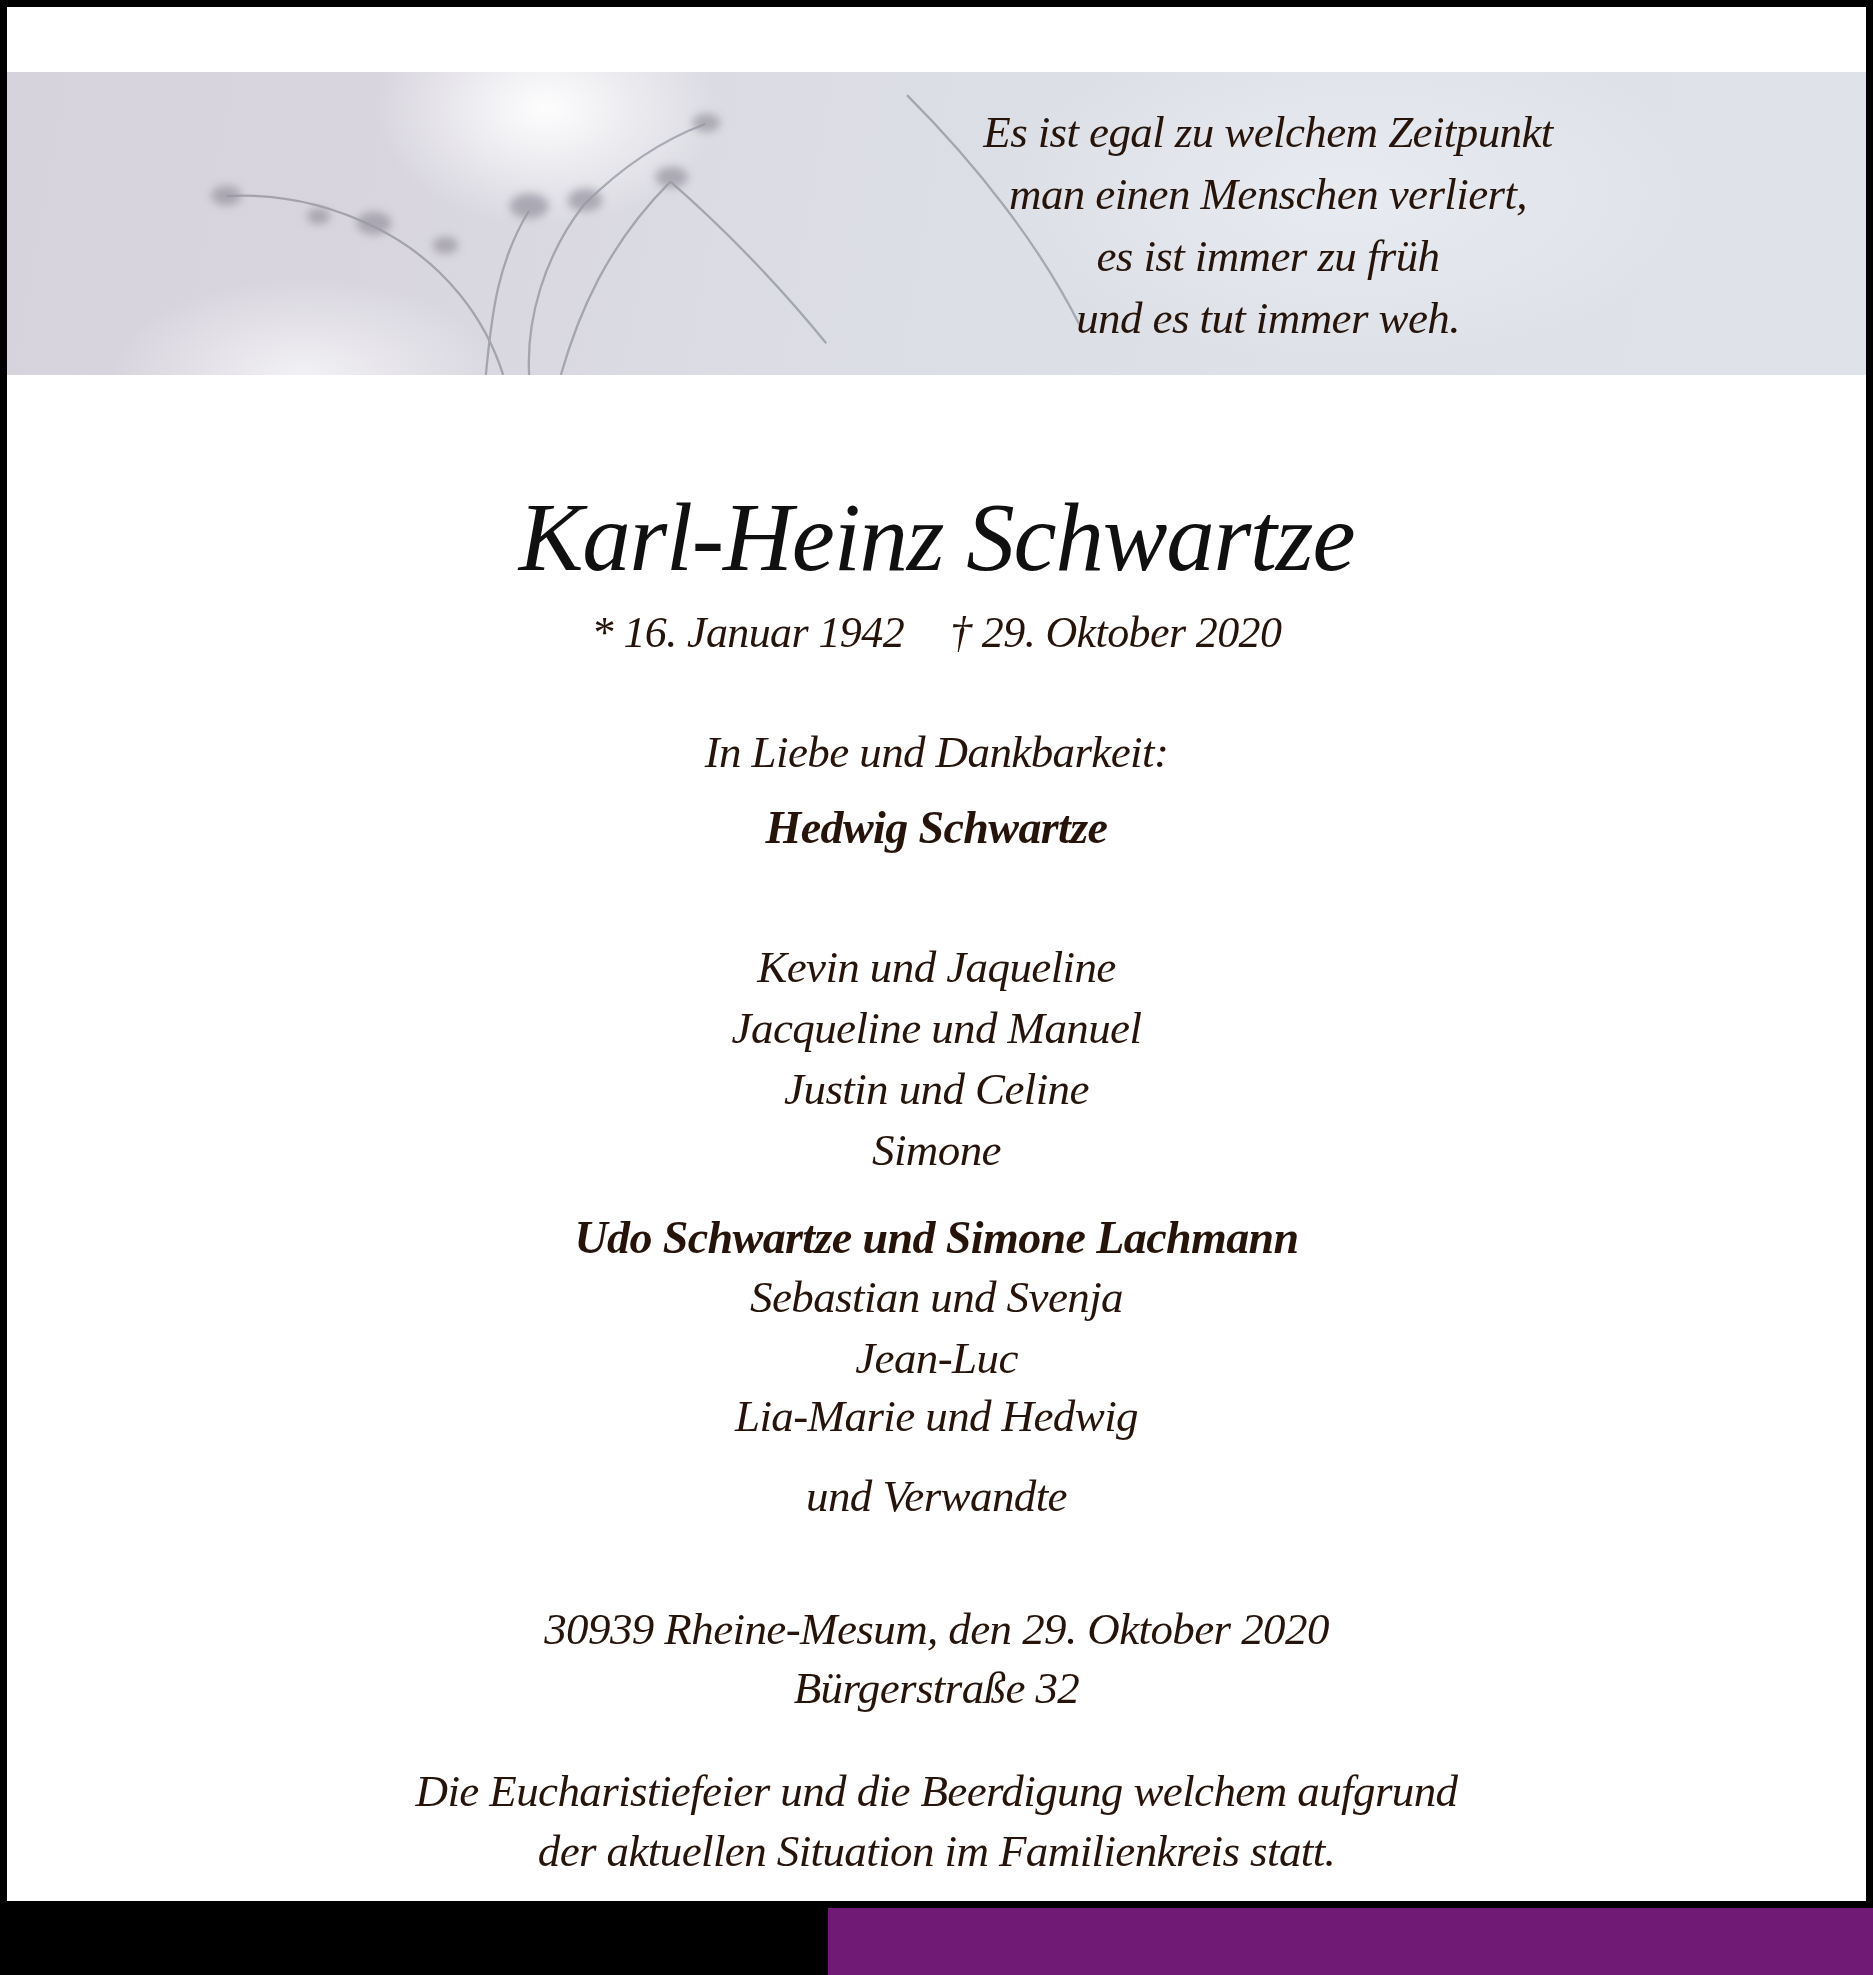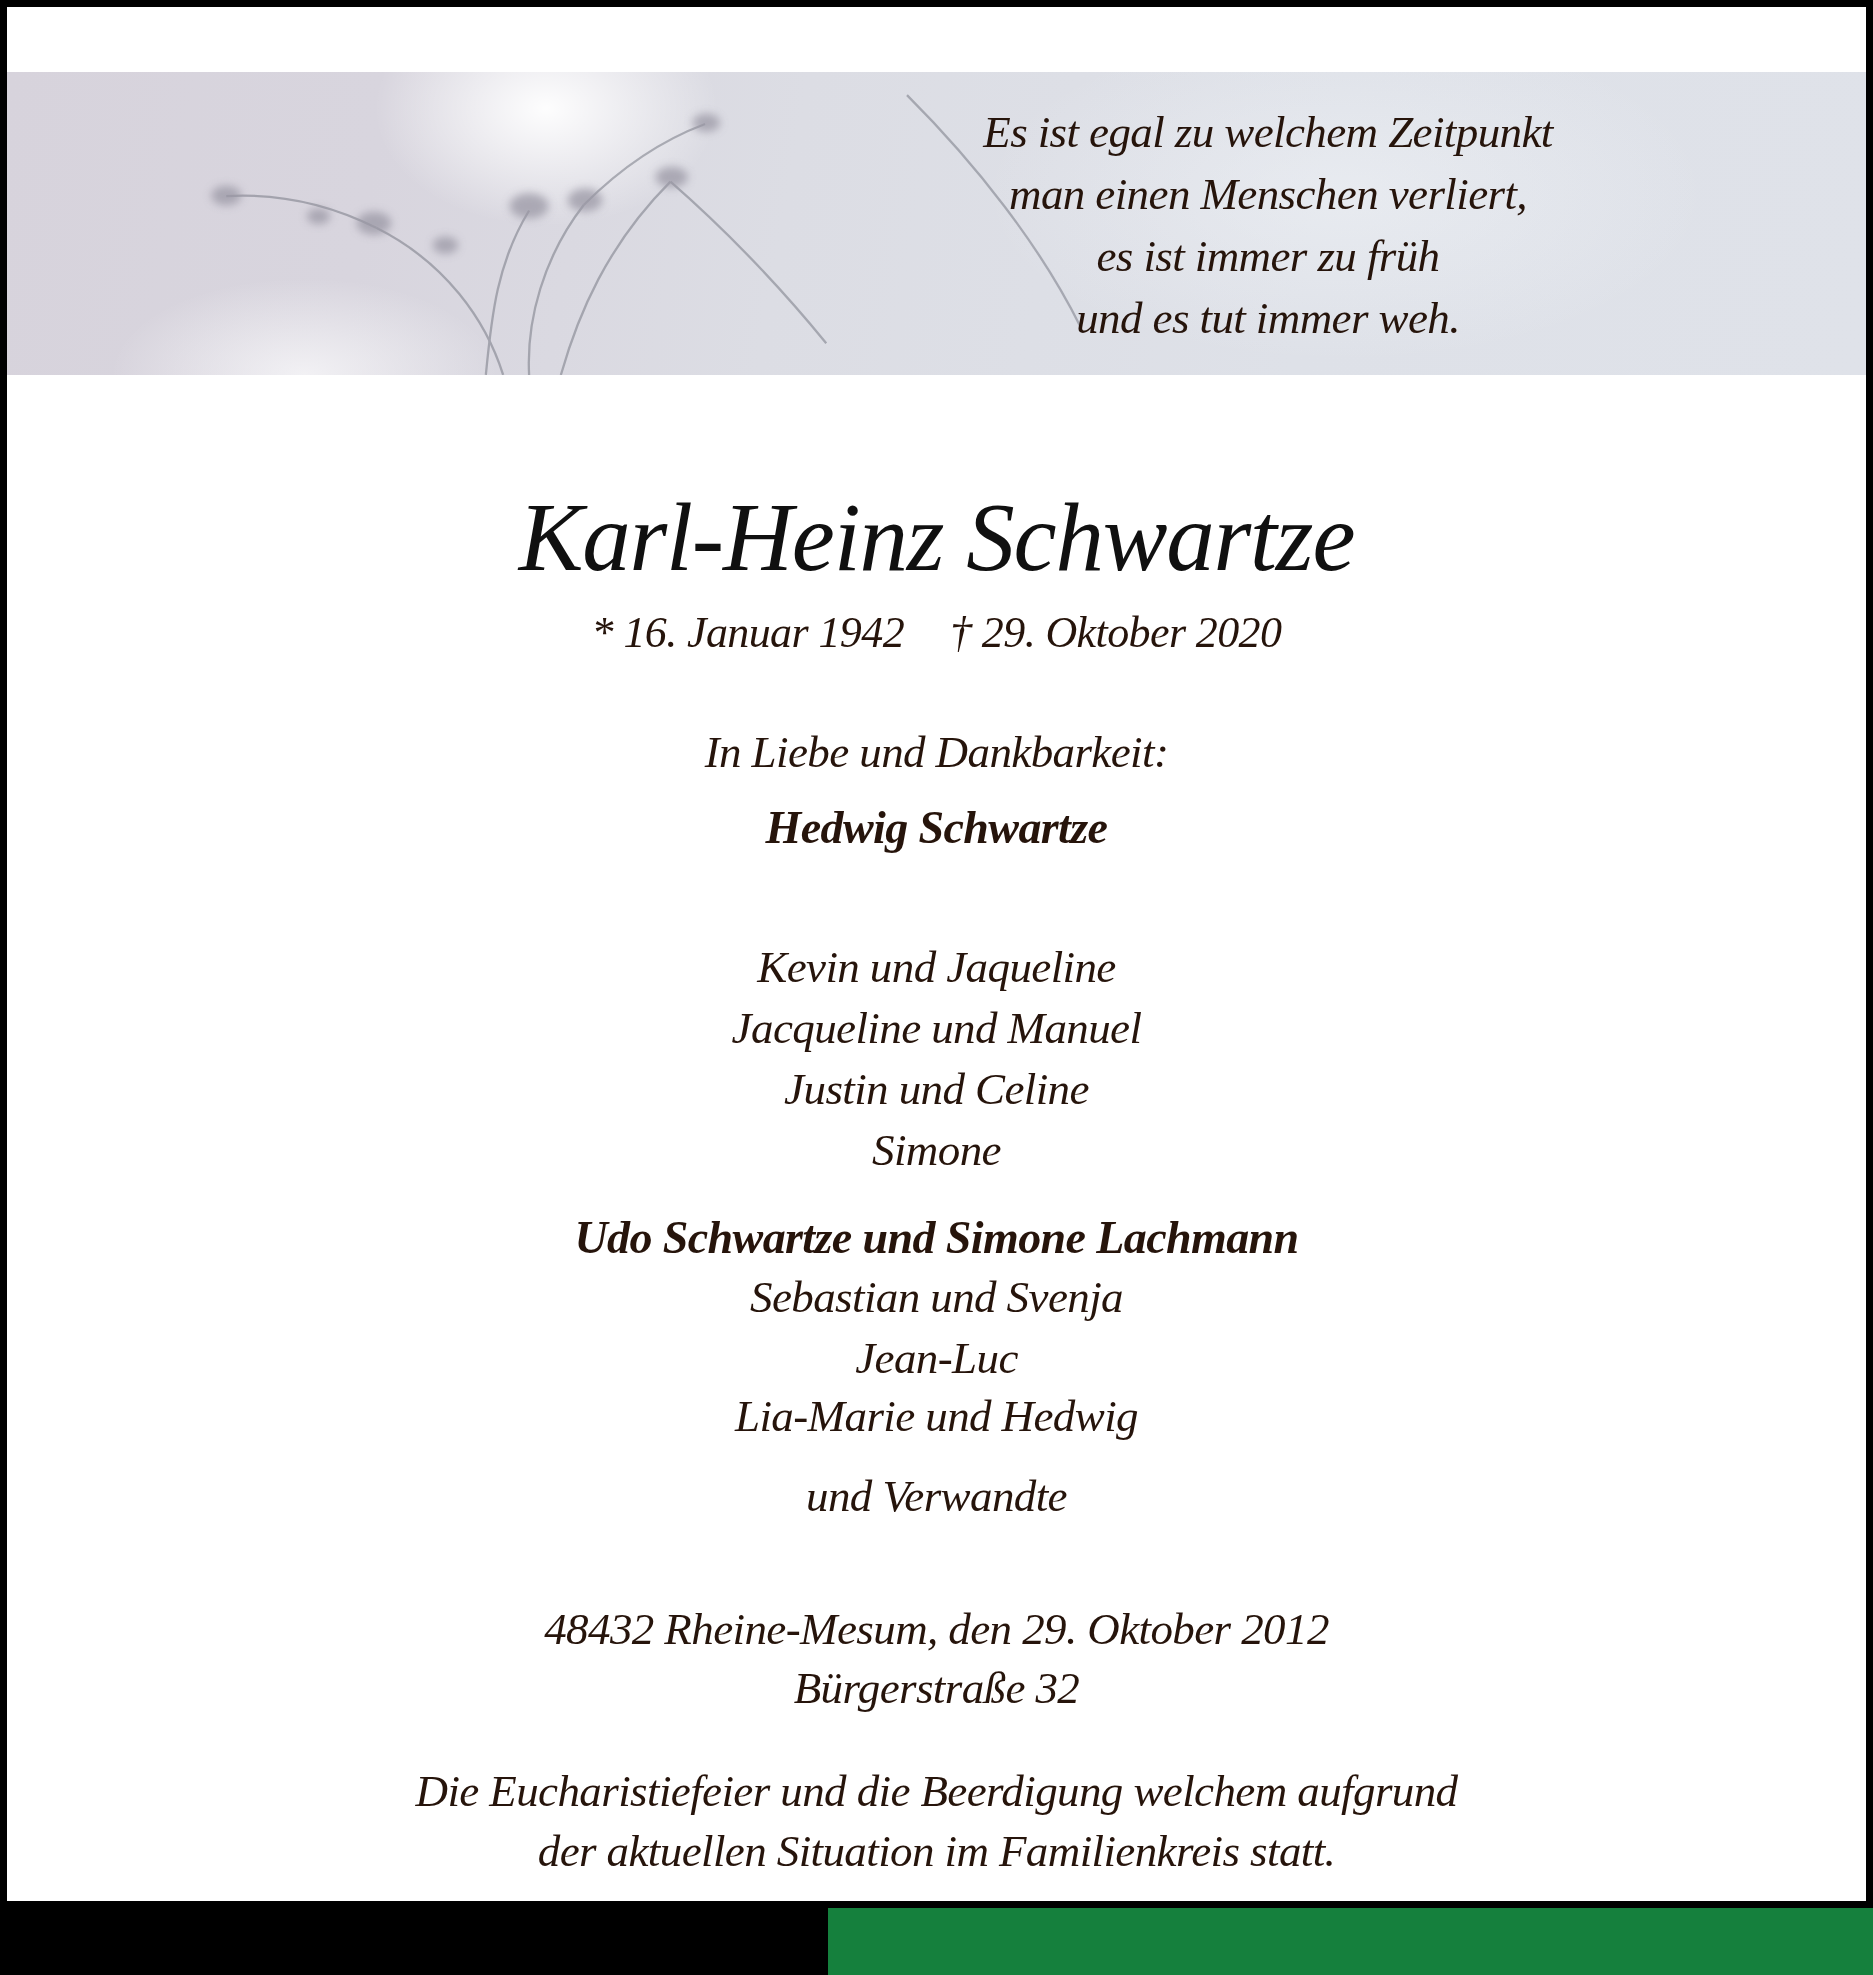--- a/index.html
+++ b/index.html
@@ -1,20 +1,20 @@
 <!DOCTYPE html>
 <html style="font-size:9.2px"><head>
 <meta charset="utf-8">
 <style>
   html, body { margin: 0; padding: 0; background: #ffffff; }
   .canvas {
     position: relative;
     width: 1873px;
     height: 1975px;
-    background: #15803d;
+    background: #701a75;
     font-family: "Liberation Serif", "DejaVu Serif", serif;
     overflow: hidden;
   }
   .card {
     position: absolute;
     left: 0; top: 0;
     width: 1873px; height: 1908px;
     box-sizing: border-box;
     border: 7px solid #000000;
     background: #ffffff;
@@ -143,21 +143,21 @@
     <div class="ln t-fam2">Kevin und Jaqueline</div>
     <div class="ln t-fam3">Jacqueline und Manuel</div>
     <div class="ln t-fam4">Justin und Celine</div>
     <div class="ln t-fam5">Simone</div>
     <div class="ln bold-name t-fam6">Udo Schwartze und Simone Lachmann</div>
     <div class="ln t-fam7">Sebastian und Svenja</div>
     <div class="ln t-fam8">Jean-Luc</div>
     <div class="ln t-fam9">Lia-Marie und Hedwig</div>
     <div class="ln t-fam10">und Verwandte</div>
 
-    <div class="ln t-addr1">48432 Rheine-Mesum, den 29. Oktober 2012</div>
+    <div class="ln t-addr1">30939 Rheine-Mesum, den 29. Oktober 2020</div>
     <div class="ln t-addr2">Bürgerstraße 32</div>
 
     <div class="ln t-close1">Die Eucharistiefeier und die Beerdigung welchem aufgrund</div>
     <div class="ln t-close2">der aktuellen Situation im Familienkreis statt.</div>
   </div>
 
   <div class="bottom-black"></div>
 </div>
 
 

